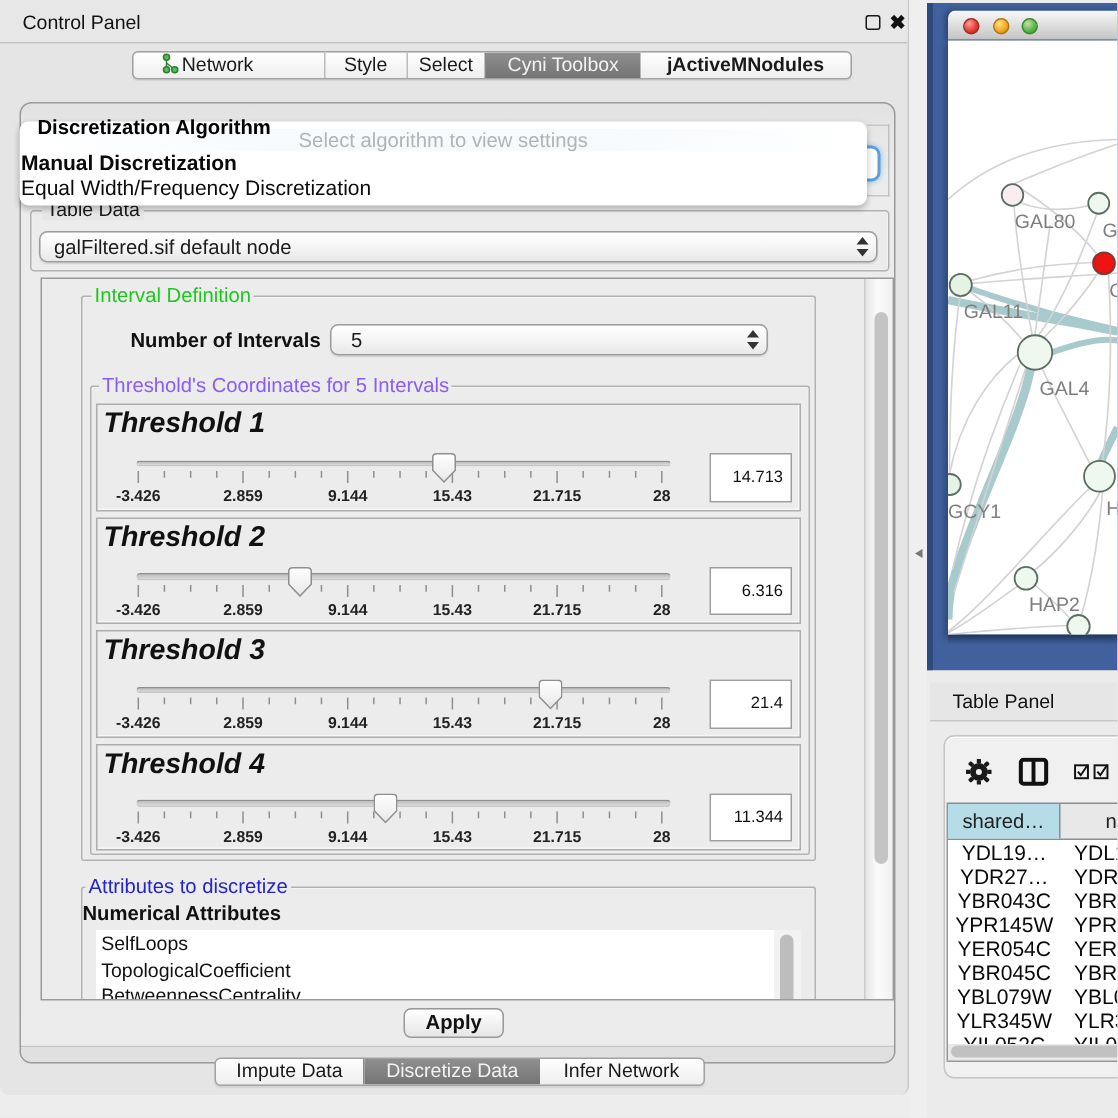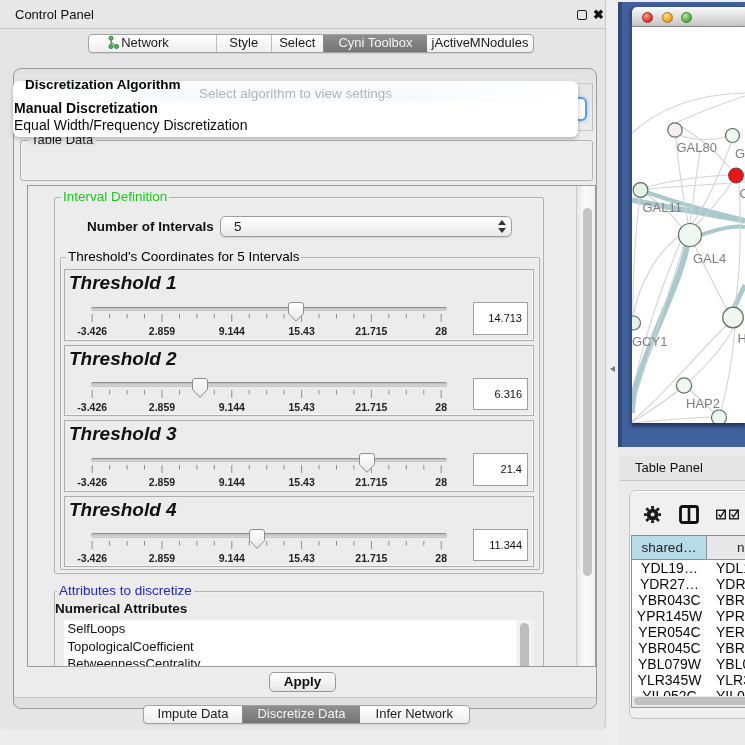--- a/index.html
+++ b/index.html
@@ -55,26 +55,30 @@
             <g stroke="#2E7D32" stroke-width="1" fill="#5BB75B">
               <path d="M4,4 L4,11 M4,7 L9,11" fill="none"></path>
               <circle cx="4" cy="3.2" r="2"></circle>
               <circle cx="4" cy="11.5" r="2"></circle>
               <circle cx="9.5" cy="11.5" r="2"></circle>
             </g>
           </svg>Network</div>
     <div class="tab" style="width:54.5px;margin-left:29px;">Style</div>
     <div class="tab" style="width:52.5px;">Select</div>
     <div class="tab sel" style="width:104px;">Cyni Toolbox</div>
-    <div class="tab" style="width:106px;">jActiveMNodules</div>
+    <div class="tab" style="width:140px;font-weight:bold;">jActiveMNodules</div>
   </div>
   <div id="bigpanel"></div>
 
   <div class="group" style="left:20px;top:140px;width:573px;height:41px;border-radius:3px;"></div>
   <div class="abs" style="left:28px;top:132px;font-size:13px;color:#1A1A1A;background:#E7E7E7;padding:0 3px;">Table Data</div>
+  <div class="combo" style="left:26px;top:154px;width:559px;height:21px;">
+        <span style="position:absolute;left:9px;top:0;line-height:20px;">galFiltered.sif default node</span>
+        <span class="ar"></span>
+      </div>
 
   <div class="abs" style="left:570px;top:97px;width:17px;height:24px;border:2.5px solid #5F9ED6;border-radius:6px;background:#FBFDFF;box-shadow:0 0 4px #8CBCE4;"></div>
   <div class="abs" style="left:578px;top:83px;width:15px;height:1px;background:#C6C6C6;"></div>
   <div class="abs" style="left:592px;top:83px;width:1px;height:48px;background:#C0C0C0;"></div>
   <div class="abs" style="left:578px;top:130px;width:15px;height:1px;background:#C6C6C6;"></div>
 
   <div class="abs" style="left:13px;top:81px;width:565px;height:56px;background:#FFFFFF;border-radius:6px;box-shadow:0 2px 4px rgba(0,0,0,0.25);"></div>
   <div class="abs" style="left:13px;top:86px;width:565px;height:15px;background:linear-gradient(90deg,rgba(226,238,248,0.0),rgba(228,239,248,0.30) 30%,rgba(228,239,248,0.30) 70%,rgba(226,238,248,0));"></div>
   <div class="abs" style="left:25px;top:77px;font-size:13.5px;font-weight:700;color:#000000;">Discretization Algorithm</div>
   <div class="abs" style="left:13px;top:86px;width:565px;text-align:center;font-size:13.5px;color:#B3B3B3;">Select algorithm to view settings</div>
@@ -88,21 +92,21 @@
 
     <div class="group" style="left:26px;top:11px;width:490px;height:377px;"></div>
     <div class="glabel" style="left:33px;top:3px;color:#1DC81D;">Interval Definition</div>
     <div class="abs" style="left:59px;top:33px;font-size:13.5px;font-weight:700;color:#111;">Number of Intervals</div>
     <div class="combo" style="left:192px;top:30px;width:291.5px;height:21px;">
           <span style="position:absolute;left:13px;top:0;line-height:20px;">5</span>
           <span class="ar"></span>
         </div>
 
     <div class="group" style="left:32px;top:71px;width:479.5px;height:313px;"></div>
-    <div class="glabel" style="left:38px;top:63px;color:#000000;">Threshold's Coordinates for 5 Intervals</div>
+    <div class="glabel" style="left:38px;top:63px;color:#8b5cf6;">Threshold's Coordinates for 5 Intervals</div>
     <div class="thp" style="top:83px;">
       <div class="tl">Threshold 1</div>
       <div class="groove"></div>
       <svg class="abs" style="left:0;top:0;" width="469" height="71" viewBox="0 0 469 71">
             <g stroke="#8F8F8F" stroke-width="1">
               <line x1="27.2" y1="44" x2="27.2" y2="52"></line>
               <line x1="44.6" y1="44" x2="44.6" y2="48.5"></line>
               <line x1="62.1" y1="44" x2="62.1" y2="48.5"></line>
               <line x1="79.5" y1="44" x2="79.5" y2="48.5"></line>
               <line x1="97.0" y1="44" x2="97.0" y2="52"></line>

